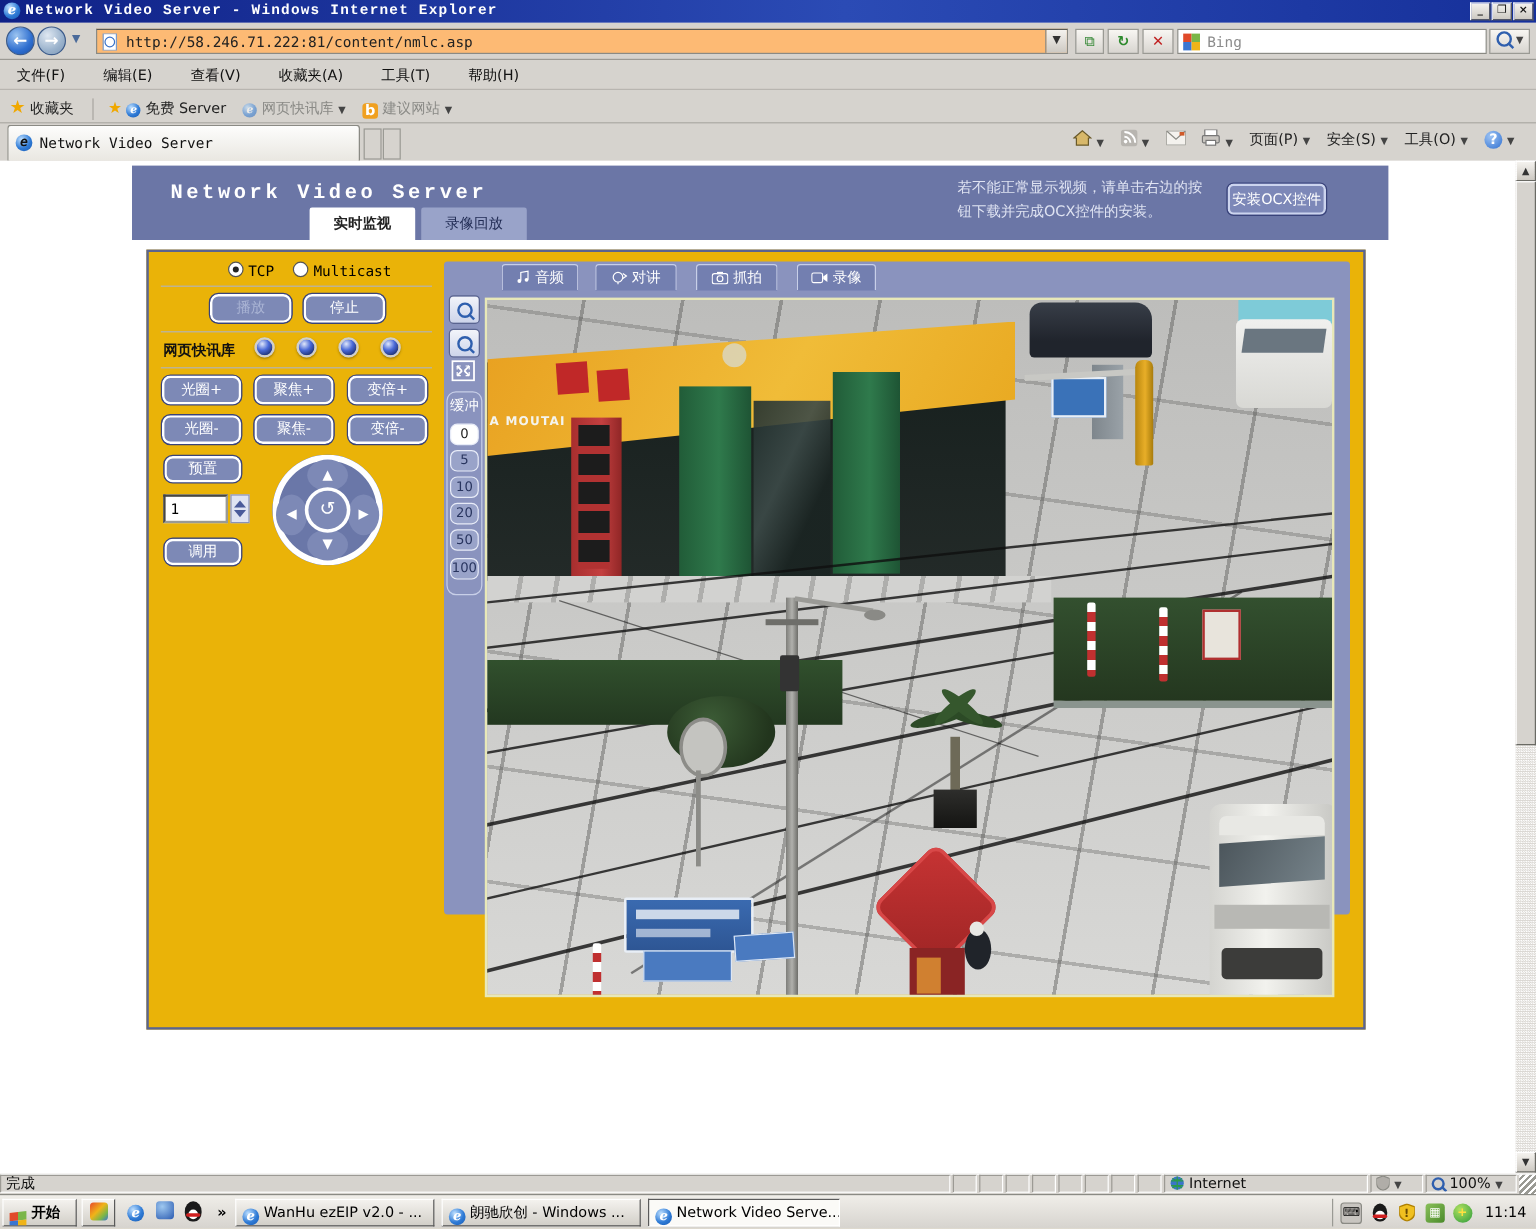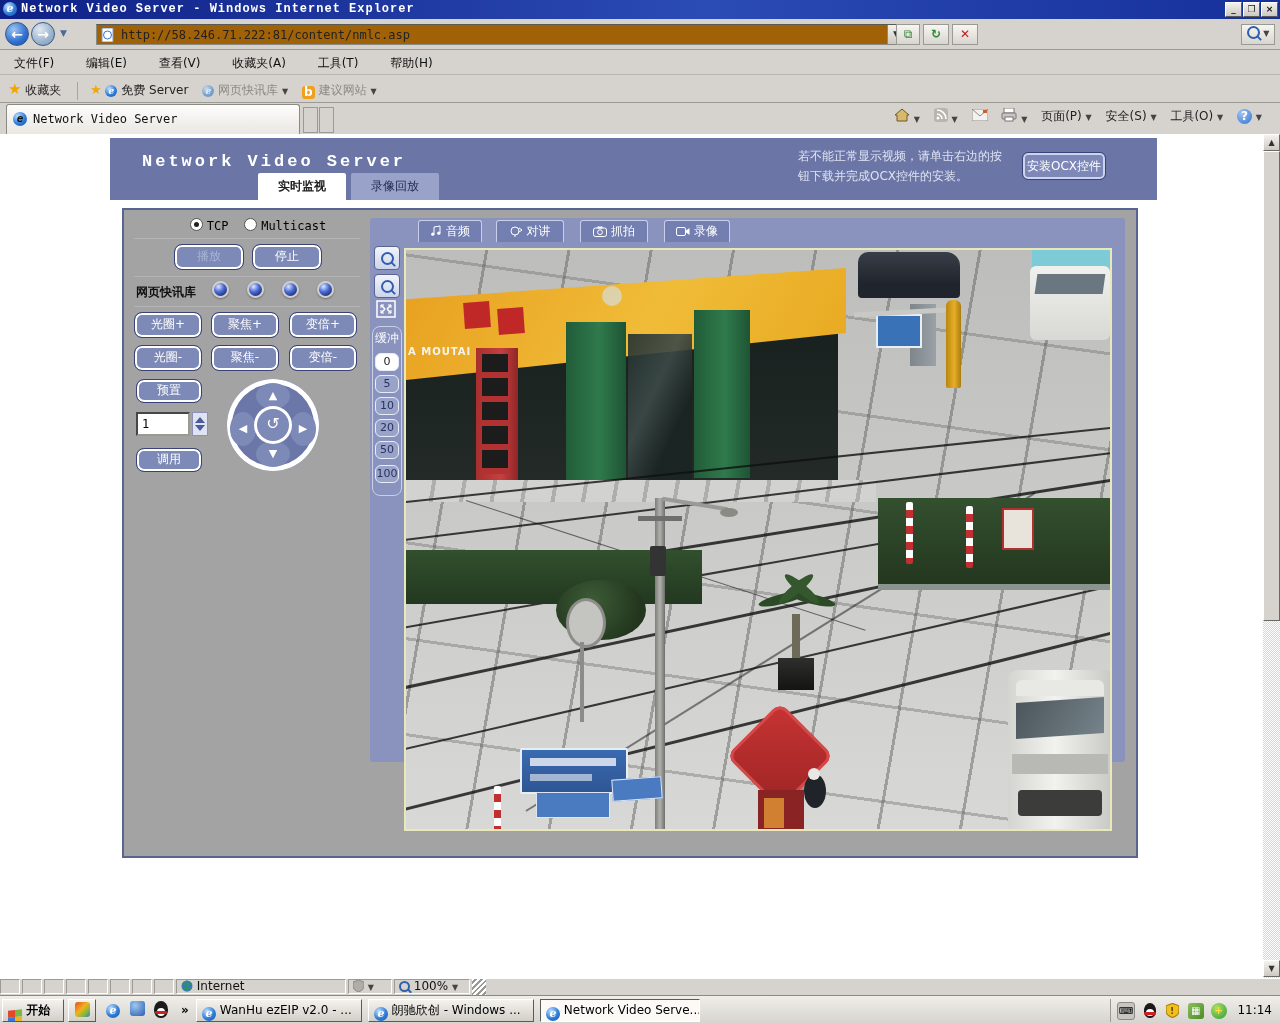--- a/index.html
+++ b/index.html
@@ -14,22 +14,22 @@
     font:bold 11px/14px "DejaVu Serif",serif;text-align:center;font-style:italic;}
   .winbtn{position:absolute;top:2px;width:17px;height:15px;background:linear-gradient(#f4f2ee,#cdc9c2);
     border:1px solid #fff;border-right-color:#5a5a5a;border-bottom-color:#5a5a5a;
     font:bold 9px/13px "DejaVu Sans",sans-serif;text-align:center;color:#111;box-sizing:border-box;}
   #addressbar{position:absolute;left:0;top:19px;width:1280px;height:31px;background:#d6d3ce;border-bottom:1px solid #9c9a94;box-sizing:border-box;}
   .navcirc{position:absolute;top:3px;width:24px;height:24px;border-radius:50%;text-align:center;
     font:bold 14px/23px "DejaVu Sans",sans-serif;color:#fff;border:1px solid #3a5a8a;box-sizing:border-box;}
   #backbtn{left:5px;background:radial-gradient(circle at 35% 30%,#9cc4f0,#2f6fd0 60%,#1b4fa8);}
   #fwdbtn{left:31px;background:radial-gradient(circle at 35% 30%,#dfe8f2,#9ab2cc 60%,#7e98b6);}
   .smalldrop{color:#4a6a9a;font-size:9px;}
-  #addrfield{position:absolute;left:80px;top:5px;width:810px;height:21px;background:#a16207;
-    border:1px solid #8a8a84;border-top-color:#5a5a54;box-sizing:border-box;margin-left:16px;}
+  #addrfield{position:absolute;left:80px;top:5px;width:810px;height:21px;background:#fdba74;
+    border:1px solid #8a8a84;border-top-color:#5a5a54;box-sizing:border-box;}
   #addrfield .url{position:absolute;left:24px;top:3px;font:12px "DejaVu Sans Mono",monospace;color:#222;white-space:nowrap;}
   .pageicon{position:absolute;left:4px;top:3px;width:14px;height:14px;}
   #addrdrop{position:absolute;right:0;top:0;width:18px;height:19px;background:linear-gradient(#f4f2ee,#cdc9c2);
     border-left:1px solid #8a8a84;text-align:center;font-size:9px;line-height:18px;color:#333;box-sizing:border-box;}
   .tool21{position:absolute;top:5px;height:21px;background:linear-gradient(#f8f6f2,#d8d5d0);
     border:1px solid #9a9a94;box-sizing:border-box;text-align:center;}
   #searchbox{position:absolute;left:981px;top:5px;width:258px;height:21px;background:#fff;border:1px solid #8a8a84;box-sizing:border-box;}
   #searchbox .ph{position:absolute;left:24px;top:3px;color:#8c8c8c;font-family:"DejaVu Sans Mono",monospace;}
   .winflag{position:absolute;left:4px;top:3px;width:14px;height:14px;display:grid;grid-template:7px 7px/7px 7px;gap:0;}
   .winflag i{display:block;}
@@ -60,21 +60,21 @@
   #siteheader{position:absolute;left:110px;top:4px;width:1047px;height:62px;background:#6b76a6;}
   #siteheader h1{position:absolute;left:32px;top:14px;margin:0;color:#fff;
     font:bold 17px "Liberation Mono",monospace;letter-spacing:3px;}
   #notice{position:absolute;left:688px;top:8px;width:230px;color:#dfe3f2;line-height:20px;}
   #ocxbtn{position:absolute;left:912px;top:14px;width:84px;height:28px;background:#7d88b8;
     border:1px solid #39437a;border-radius:6px;box-shadow:inset 0 0 0 2px #ccd4ee;color:#fff;
     text-align:center;line-height:26px;box-sizing:border-box;}
   .pagetab{position:absolute;top:39px;width:88px;height:27px;text-align:center;line-height:27px;border-radius:2px 2px 0 0;}
   #tab-live{left:258px;background:#fff;color:#222;font-weight:bold;}
   #tab-playback{left:351px;background:#99a3c9;color:#1f2a52;}
-  #mainbox{position:absolute;left:122px;top:74px;width:1012px;height:646px;border:2px solid #5a6490;background:#a3a3a3;box-sizing:content-box;}
+  #mainbox{position:absolute;left:122px;top:74px;width:1012px;height:646px;border:2px solid #5a6490;background:#eab308;box-sizing:content-box;}
   
   .sep{position:absolute;left:10px;width:226px;height:1px;background:#b4b4b4;}
   .pbtn{position:absolute;background:#7d89b6;border:1px solid #39437a;border-radius:8px;
     box-shadow:inset 0 0 0 2px #fff;color:#fff;text-align:center;box-sizing:border-box;cursor:default;}
   .led{position:absolute;width:17px;height:17px;border-radius:50%;border:2px solid #cfcfcf;
     background:radial-gradient(circle at 35% 28%,#dfe7fa,#4a6ad8 42%,#16255e 88%);box-shadow:0 1px 2px rgba(0,0,0,.35);box-sizing:border-box;}
   .radio{display:inline-block;width:11px;height:11px;border-radius:50%;border:1px solid #555;background:#fff;position:relative;vertical-align:-1px;}
   .radio.on:after{content:"";position:absolute;left:3px;top:3px;width:5px;height:5px;border-radius:50%;background:#222;}
   #presetnum{position:absolute;left:12px;top:202px;width:54px;height:24px;border:2px inset #9a9a94;
     font:12px "DejaVu Sans Mono",monospace;padding:2px 4px;box-sizing:border-box;}
@@ -148,20 +148,29 @@
     <svg class="pageicon" viewBox="0 0 14 14">
         <rect x="1" y="0" width="11" height="14" fill="#fff" stroke="#7a9ac8"></rect>
         <circle cx="6.5" cy="7" r="4" fill="none" stroke="#3a72c8"></circle>
       </svg>
     <span class="url">http://58.246.71.222:81/content/nmlc.asp</span>
     <span id="addrdrop">▼</span>
   </div>
   <span class="tool21" style="left:896px;width:24px;color:#3a8a3a;line-height:19px">⧉</span>
   <span class="tool21" style="left:923px;width:26px;color:#2e8a2e;font-weight:bold;line-height:19px">↻</span>
   <span class="tool21" style="left:952px;width:26px;color:#c02020;font-weight:bold;line-height:19px">✕</span>
+  <div id="searchbox">
+    <span class="winflag">
+      <i style="background:#e04a2a"></i>
+        <i style="background:#7ab648"></i>
+        <i style="background:#3a76d2"></i>
+        <i style="background:#f0b418"></i>
+    </span>
+    <span class="ph">Bing</span>
+  </div>
   <span class="tool21" style="left:1241px;width:34px"><span class="mag"><i></i></span> <span class="drop">▼</span></span>
 </div>
 
 <div id="menubar">
   <span>文件(F)</span>
   <span>编辑(E)</span>
   <span>查看(V)</span>
   <span>收藏夹(A)</span>
   <span>工具(T)</span>
   <span>帮助(H)</span>
@@ -399,20 +408,21 @@
   </div>
 
   <div id="vscroll">
     <span class="sbtn" style="top:0">▲</span>
     <span id="sthumb"></span>
     <span class="sbtn" style="top:826px">▼</span>
   </div>
 </div>
 
 <div id="statusbar">
+  <span class="scell" style="flex:1">完成</span>
   <span class="scell" style="width:20px"></span>
     <span class="scell" style="width:20px"></span>
   <span class="scell" style="width:20px"></span>
     <span class="scell" style="width:20px"></span>
   <span class="scell" style="width:20px"></span>
     <span class="scell" style="width:20px"></span>
   <span class="scell" style="width:20px"></span>
     <span class="scell" style="width:20px"></span>
   <span class="scell" style="width:170px">
     <svg width="12" height="12" viewBox="0 0 12 12" style="vertical-align:-2px">

